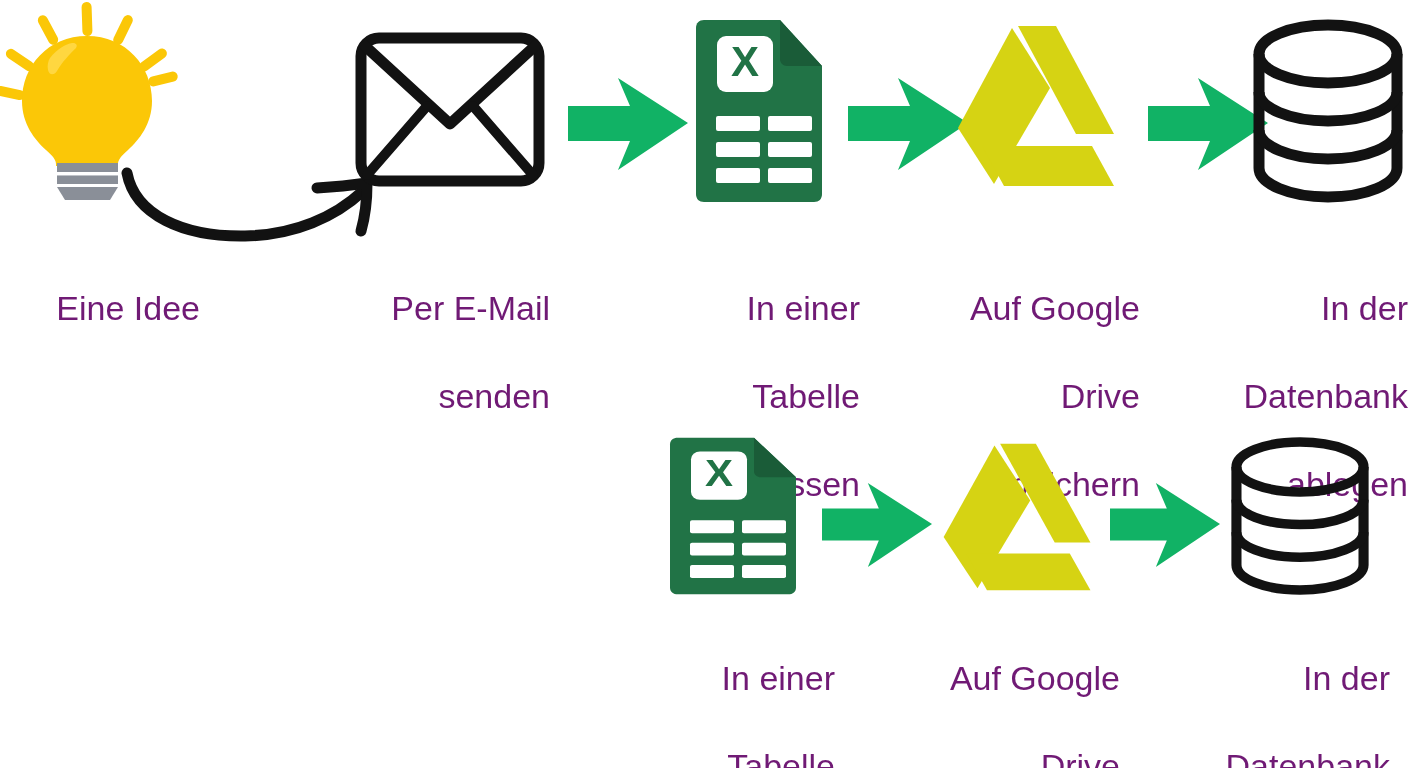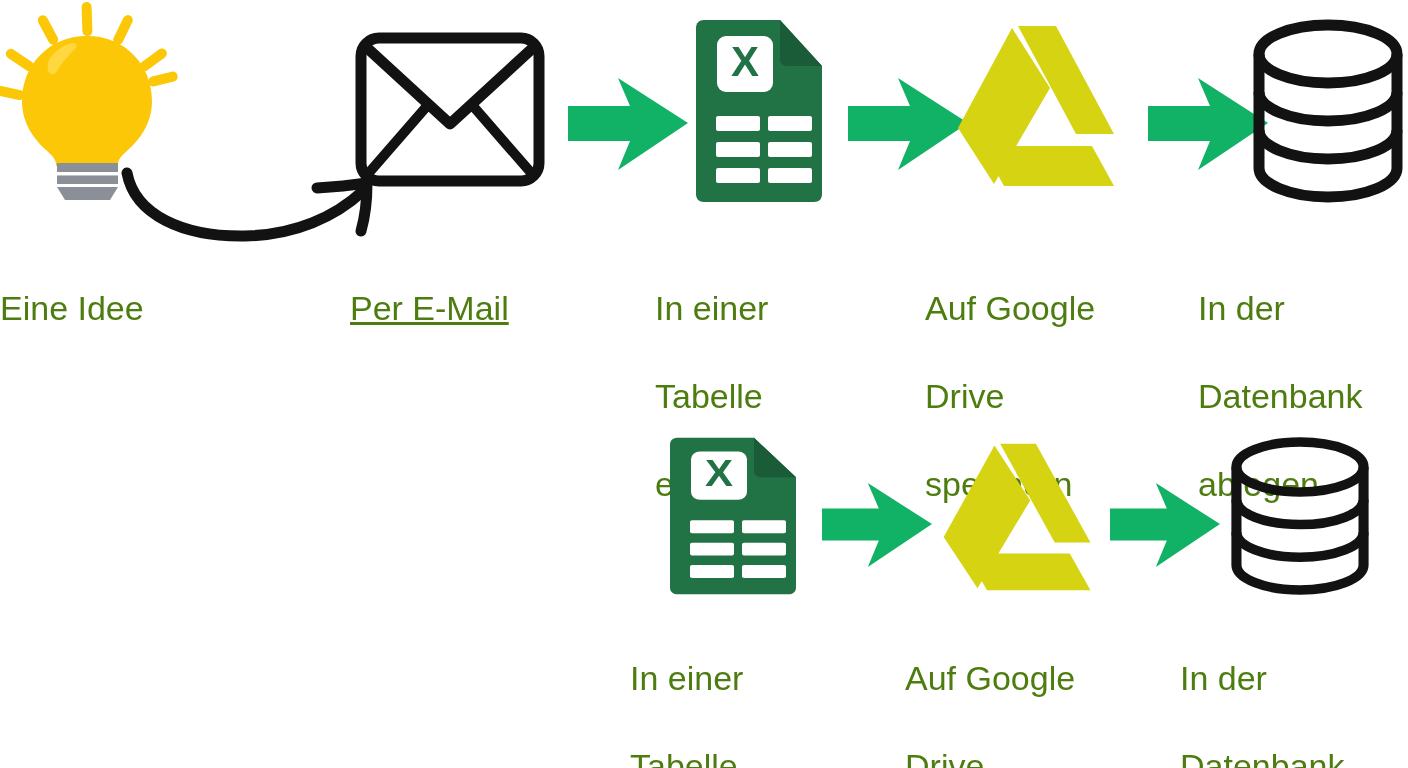--- a/index.html
+++ b/index.html
@@ -8,22 +8,22 @@
     width:1408px;height:768px;
     background:#ffffff;
     font-family:"Liberation Sans","DejaVu Sans",sans-serif;
     overflow:hidden;
     position:relative;
   }
   .canvas{position:absolute;left:0;top:0;width:1408px;height:768px;}
   .icon-box{position:absolute;}
   .label{
     position:absolute;
-    text-align:left;
-    color:#4d7c0f;
+    text-align:right;
+    color:#701a75;
     font-size:34px;
     line-height:44px;
     font-weight:400;
     letter-spacing:0px;
     white-space:pre-line;
   }
   .label .ln{display:block;}
   .arrow{position:absolute;}
   svg{display:block;overflow:visible;}
 </style>
@@ -126,22 +126,23 @@
         <path d="M7 74 C7 90 38 103 76 103 C114 103 145 90 145 74"></path>
         <path d="M7 112 C7 128 38 141 76 141 C114 141 145 128 145 112"></path>
       </g>
     </svg>
   </div>
 
   <div class="label" style="left:0px;top:242px;width:200px;">
     <span class="ln">Eine Idee</span>
   </div>
 
-  <div class="label" style="left:350px;top:242px;width:200px;text-decoration:underline;">
+  <div class="label" style="left:350px;top:242px;width:200px;">
     <span class="ln">Per E-Mail</span>
+    <span class="ln">senden</span>
   </div>
 
   <div class="label" style="left:655px;top:242px;width:205px;">
     <span class="ln">In einer</span>
     <span class="ln">Tabelle</span>
     <span class="ln">erfassen</span>
   </div>
 
   <div class="label" style="left:925px;top:242px;width:215px;">
     <span class="ln">Auf Google</span>

